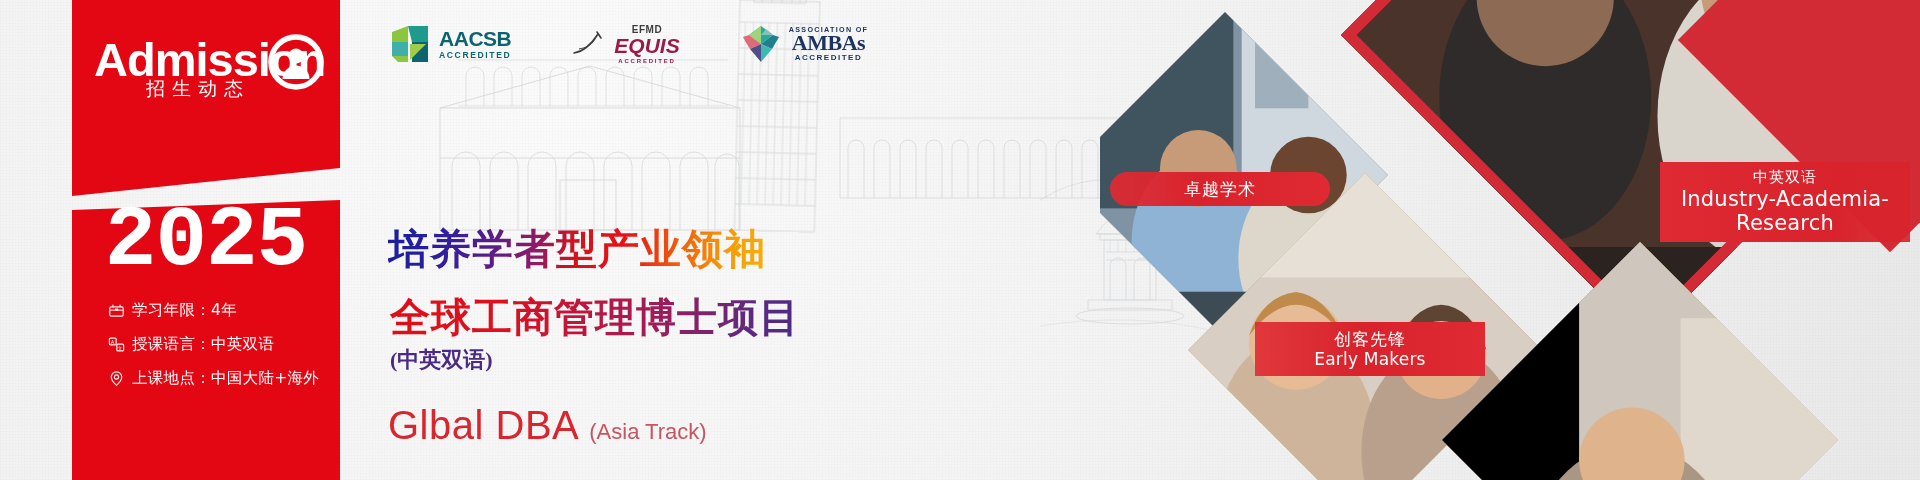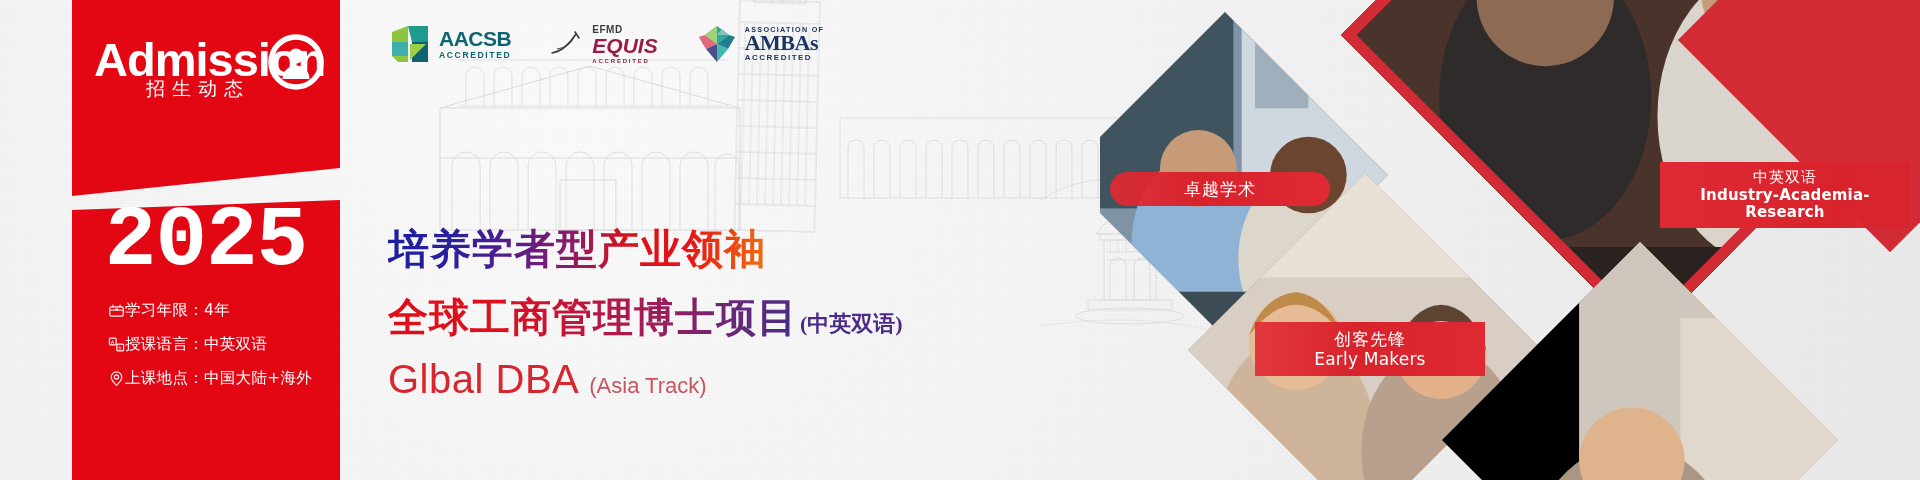--- a/index.html
+++ b/index.html
@@ -71,35 +71,35 @@
     letter-spacing:-1px; line-height:1;
     z-index:7;
     font-family:Liberation Mono, monospace;
   }
 
   .info-list {
     position:absolute; left:36px; top:300px; width:250px;
     z-index:7;
   }
   .info-row {
-    display:flex; align-items:center; gap:0;
+    display:flex; align-items:center; gap:7px;
     margin-bottom:13px; color:#ffffff;
     font-size:15.5px; letter-spacing:0.3px;
     font-family:"DejaVu Sans",sans-serif;
     white-space:nowrap;
   }
   .info-row .ico { width:17px; height:17px; flex:0 0 17px; opacity:.95; }
 
   
   .center {
     position:absolute; left:340px; top:0; width:820px; height:480px; z-index:4;
   }
   .accred {
     position:absolute; left:48px; top:22px;
-    display:flex; align-items:center; gap:38px;
+    display:flex; align-items:center; gap:60px;text-align:center;
   }
   .acc-item { display:flex; align-items:center; gap:7px; }
   .acc-text { display:flex; flex-direction:column; line-height:1; }
   .acc-main { font-size:21px; font-weight:bold; color:#0d6470; letter-spacing:-0.5px; }
   .acc-sub  { font-size:8.6px; font-weight:bold; color:#0d6470; letter-spacing:1.6px; margin-top:2px;}
   .equis-main { font-size:21px; font-weight:bold; font-style:italic; color:#9b1b47; letter-spacing:0px;}
   .equis-sub  { font-size:6px; font-weight:bold; color:#9b1b47; letter-spacing:1.8px; margin-top:2px;}
   .equis-efmd { font-size:10px; font-weight:bold; color:#3c3c3c; letter-spacing:0.5px;}
   .amba-assoc { font-size:7.2px; font-weight:bold; color:#1d3461; letter-spacing:1.3px;}
   .amba-main  { font-size:22px; font-weight:bold; color:#1d3461; letter-spacing:-0.5px; line-height:.9;font-family:Liberation Serif, serif;}
@@ -117,35 +117,35 @@
     letter-spacing:1px;
     background-image: linear-gradient(95deg,
         #1a1f9e 0%, #2a1f9e 12%, #5c1d86 26%, #8e1a66 36%,
         #d6121b 46%, #e81217 58%, #f05a0c 70%, #f59b08 82%, #fbbd05 100%);
     -webkit-background-clip:text; background-clip:text;
     color:transparent; -webkit-text-fill-color:transparent;
     white-space:nowrap;
   }
   .h-red-line {
     margin-top:13px;
-    display:flex; align-items:baseline; white-space:nowrap;
+    display:flex; align-items:baseline; white-space:nowrap;flex-direction:column;
   }
   .h-red {
     font-size:40px; font-weight:bold;
     font-family:"DejaVu Sans",sans-serif;
     letter-spacing:1px;
     background-image: linear-gradient(92deg, #e00d18 0%, #dc1020 28%, #a61a54 62%, #5e2a7e 88%, #4b2a86 100%);
     -webkit-background-clip:text; background-clip:text;
     color:transparent; -webkit-text-fill-color:transparent;
   }
   .h-red-sub {
     font-size:22px; font-weight:bold; color:#4b2a86;
     font-family:Liberation Serif, serif; margin-left:2px;
   }
-  .h-en-line { margin-top:12px; display:flex; align-items:baseline; }
+  .h-en-line { margin-top:28px; display:flex; align-items:baseline; }
   .h-en {
     font-size:40px; color:#d9262e; letter-spacing:0.5px;
     font-family:"Liberation Sans",sans-serif; font-weight:400;
   }
   .h-en-sub {
     font-size:22px; color:#c75560; margin-left:10px;
     font-family:"Liberation Sans",sans-serif;
   }
 
   
@@ -160,21 +160,21 @@
 
   .label {
     position:absolute; z-index:12;
     color:#fff; text-align:center; line-height:1.18;
     font-family:"DejaVu Sans",sans-serif;
     padding:7px 14px;
   }
   .label .cn { font-size:17px; font-weight:500; letter-spacing:1px; display:block;}
   .label .en { font-size:17px; display:block; letter-spacing:0.2px;}
   .label.sm .cn{ font-size:15px;}
-  .label.sm .en{ font-size:15px; line-height:1.15;font-weight:bold;}
+  .label.sm .en{ font-size:21px; line-height:1.15;}
 
   .photo { position:absolute; inset:0; }
   .pg1 { background:linear-gradient(145deg,#5e7a94 0%,#8fa6ba 30%,#c9d2d8 55%,#6d8296 80%,#3e5262 100%); }
   .pg2 { background:linear-gradient(160deg,#3a2f2b 0%,#6b4f43 25%,#8e7466 45%,#433a36 70%,#241d1a 100%); }
   .pg3 { background:linear-gradient(140deg,#d9c3b0 0%,#b3907a 35%,#8e6a57 60%,#c9b5a4 85%,#6e5346 100%); }
   .pg4 { background:linear-gradient(150deg,#c4b9ad 0%,#9a8b7c 30%,#d6cfc6 60%,#7e6f62 100%); }
 </style>
 </head>
 <body>
 

